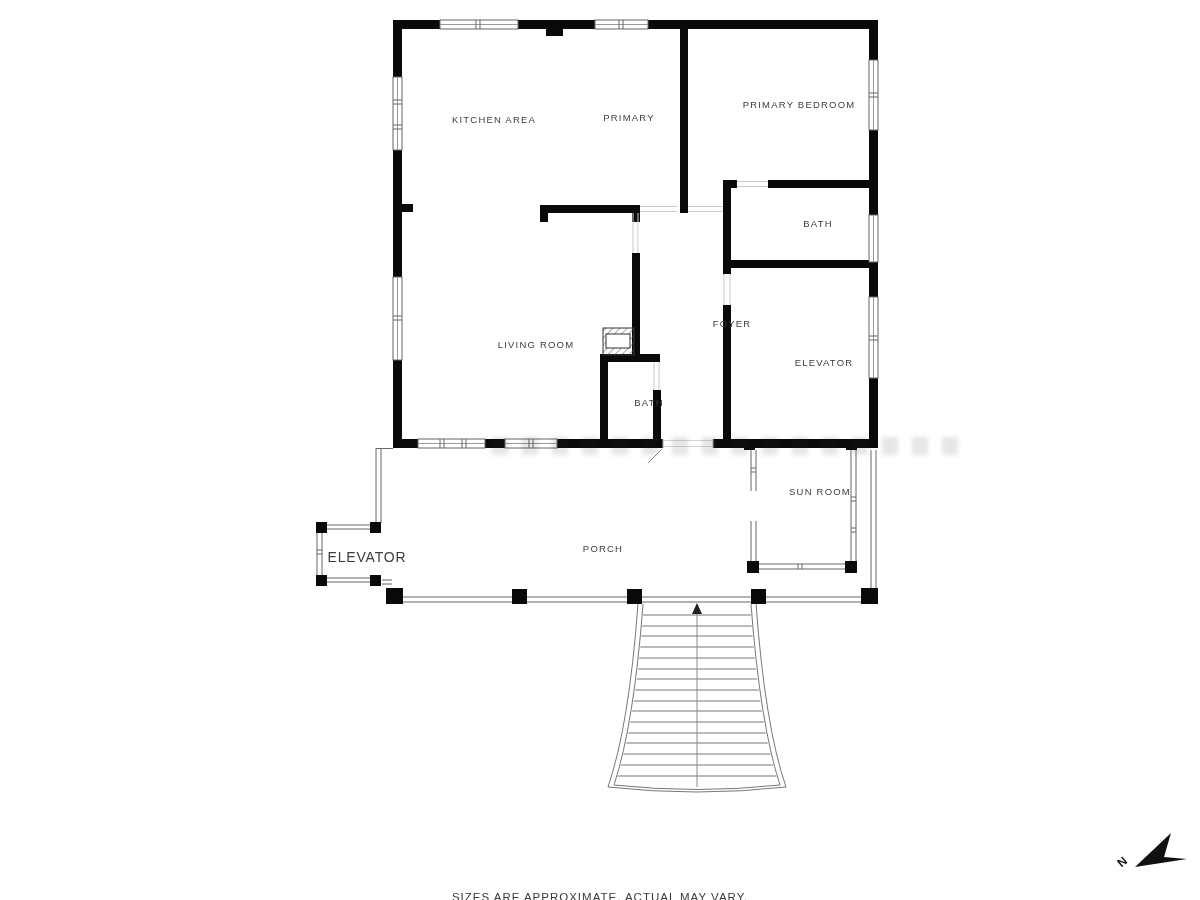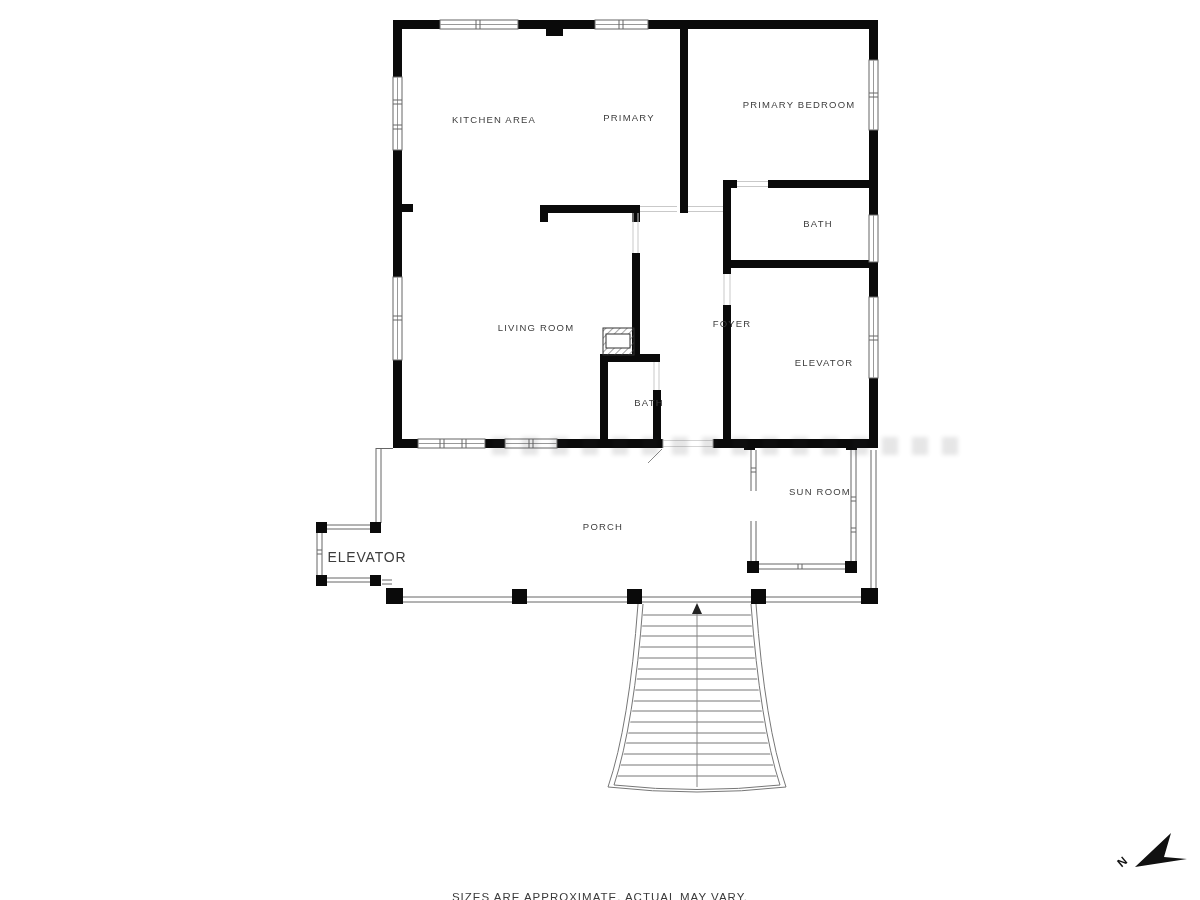--- a/index.html
+++ b/index.html
@@ -257,25 +257,25 @@
       <polygon points="1135,867 1171,833 1164,857 1187,859" fill="#111" stroke="none"></polygon>
     </g>
   </svg>
 
   <div class="watermark"></div>
 
   <div class="room-label" style="left:476px;top:119px">KITCHEN AREA</div>
   <div class="room-label" style="left:611px;top:117px">PRIMARY</div>
   <div class="room-label" style="left:781px;top:104px">PRIMARY BEDROOM</div>
   <div class="room-label" style="left:800px;top:223px">BATH</div>
-  <div class="room-label" style="left:518px;top:327px">LIVING ROOM</div>
+  <div class="room-label" style="left:518px;top:344px">LIVING ROOM</div>
   <div class="room-label" style="left:714px;top:323px">FOYER</div>
   <div class="room-label" style="left:806px;top:362px">ELEVATOR</div>
   <div class="room-label" style="left:631px;top:402px">BATH</div>
   <div class="room-label" style="left:802px;top:491px">SUN ROOM</div>
-  <div class="room-label" style="left:585px;top:526px">PORCH</div>
+  <div class="room-label" style="left:585px;top:548px">PORCH</div>
   <div class="room-label small" style="left:349px;top:557px">ELEVATOR</div>
 
   <div class="compass-n">N</div>
 
   <div class="footer-note">SIZES ARE APPROXIMATE, ACTUAL MAY VARY.</div>
 
 </div>
 
 </body></html>

